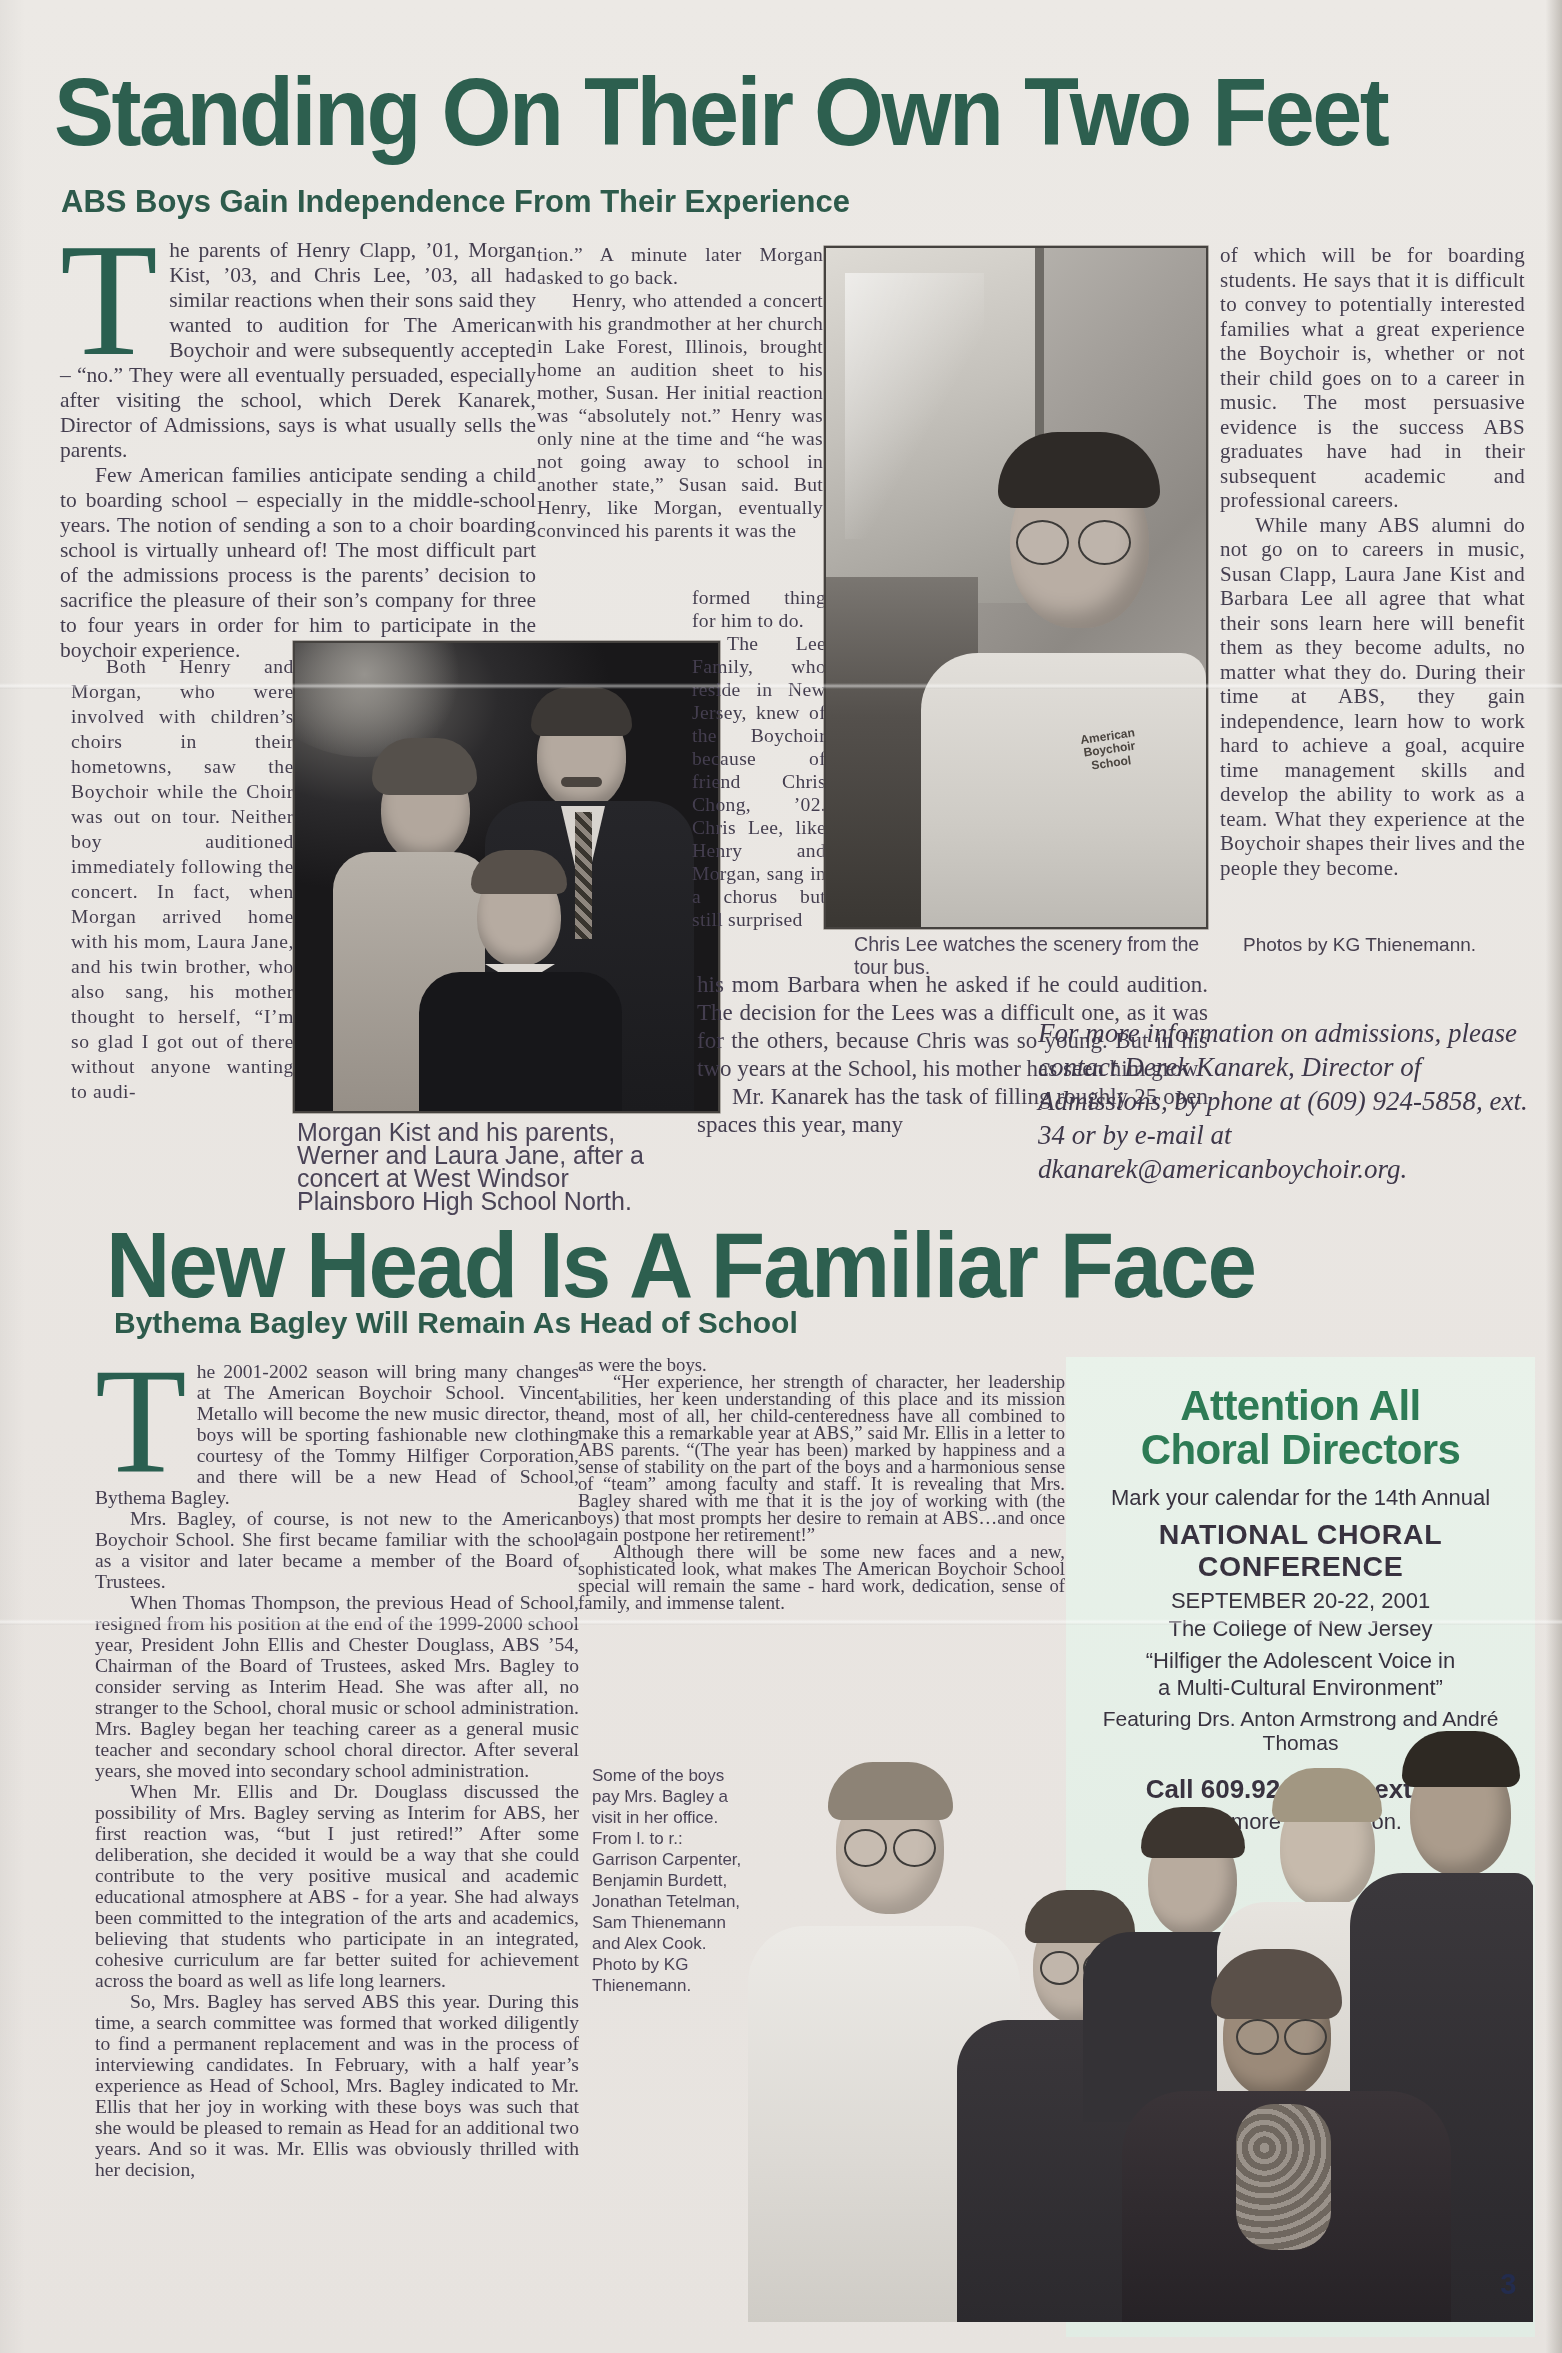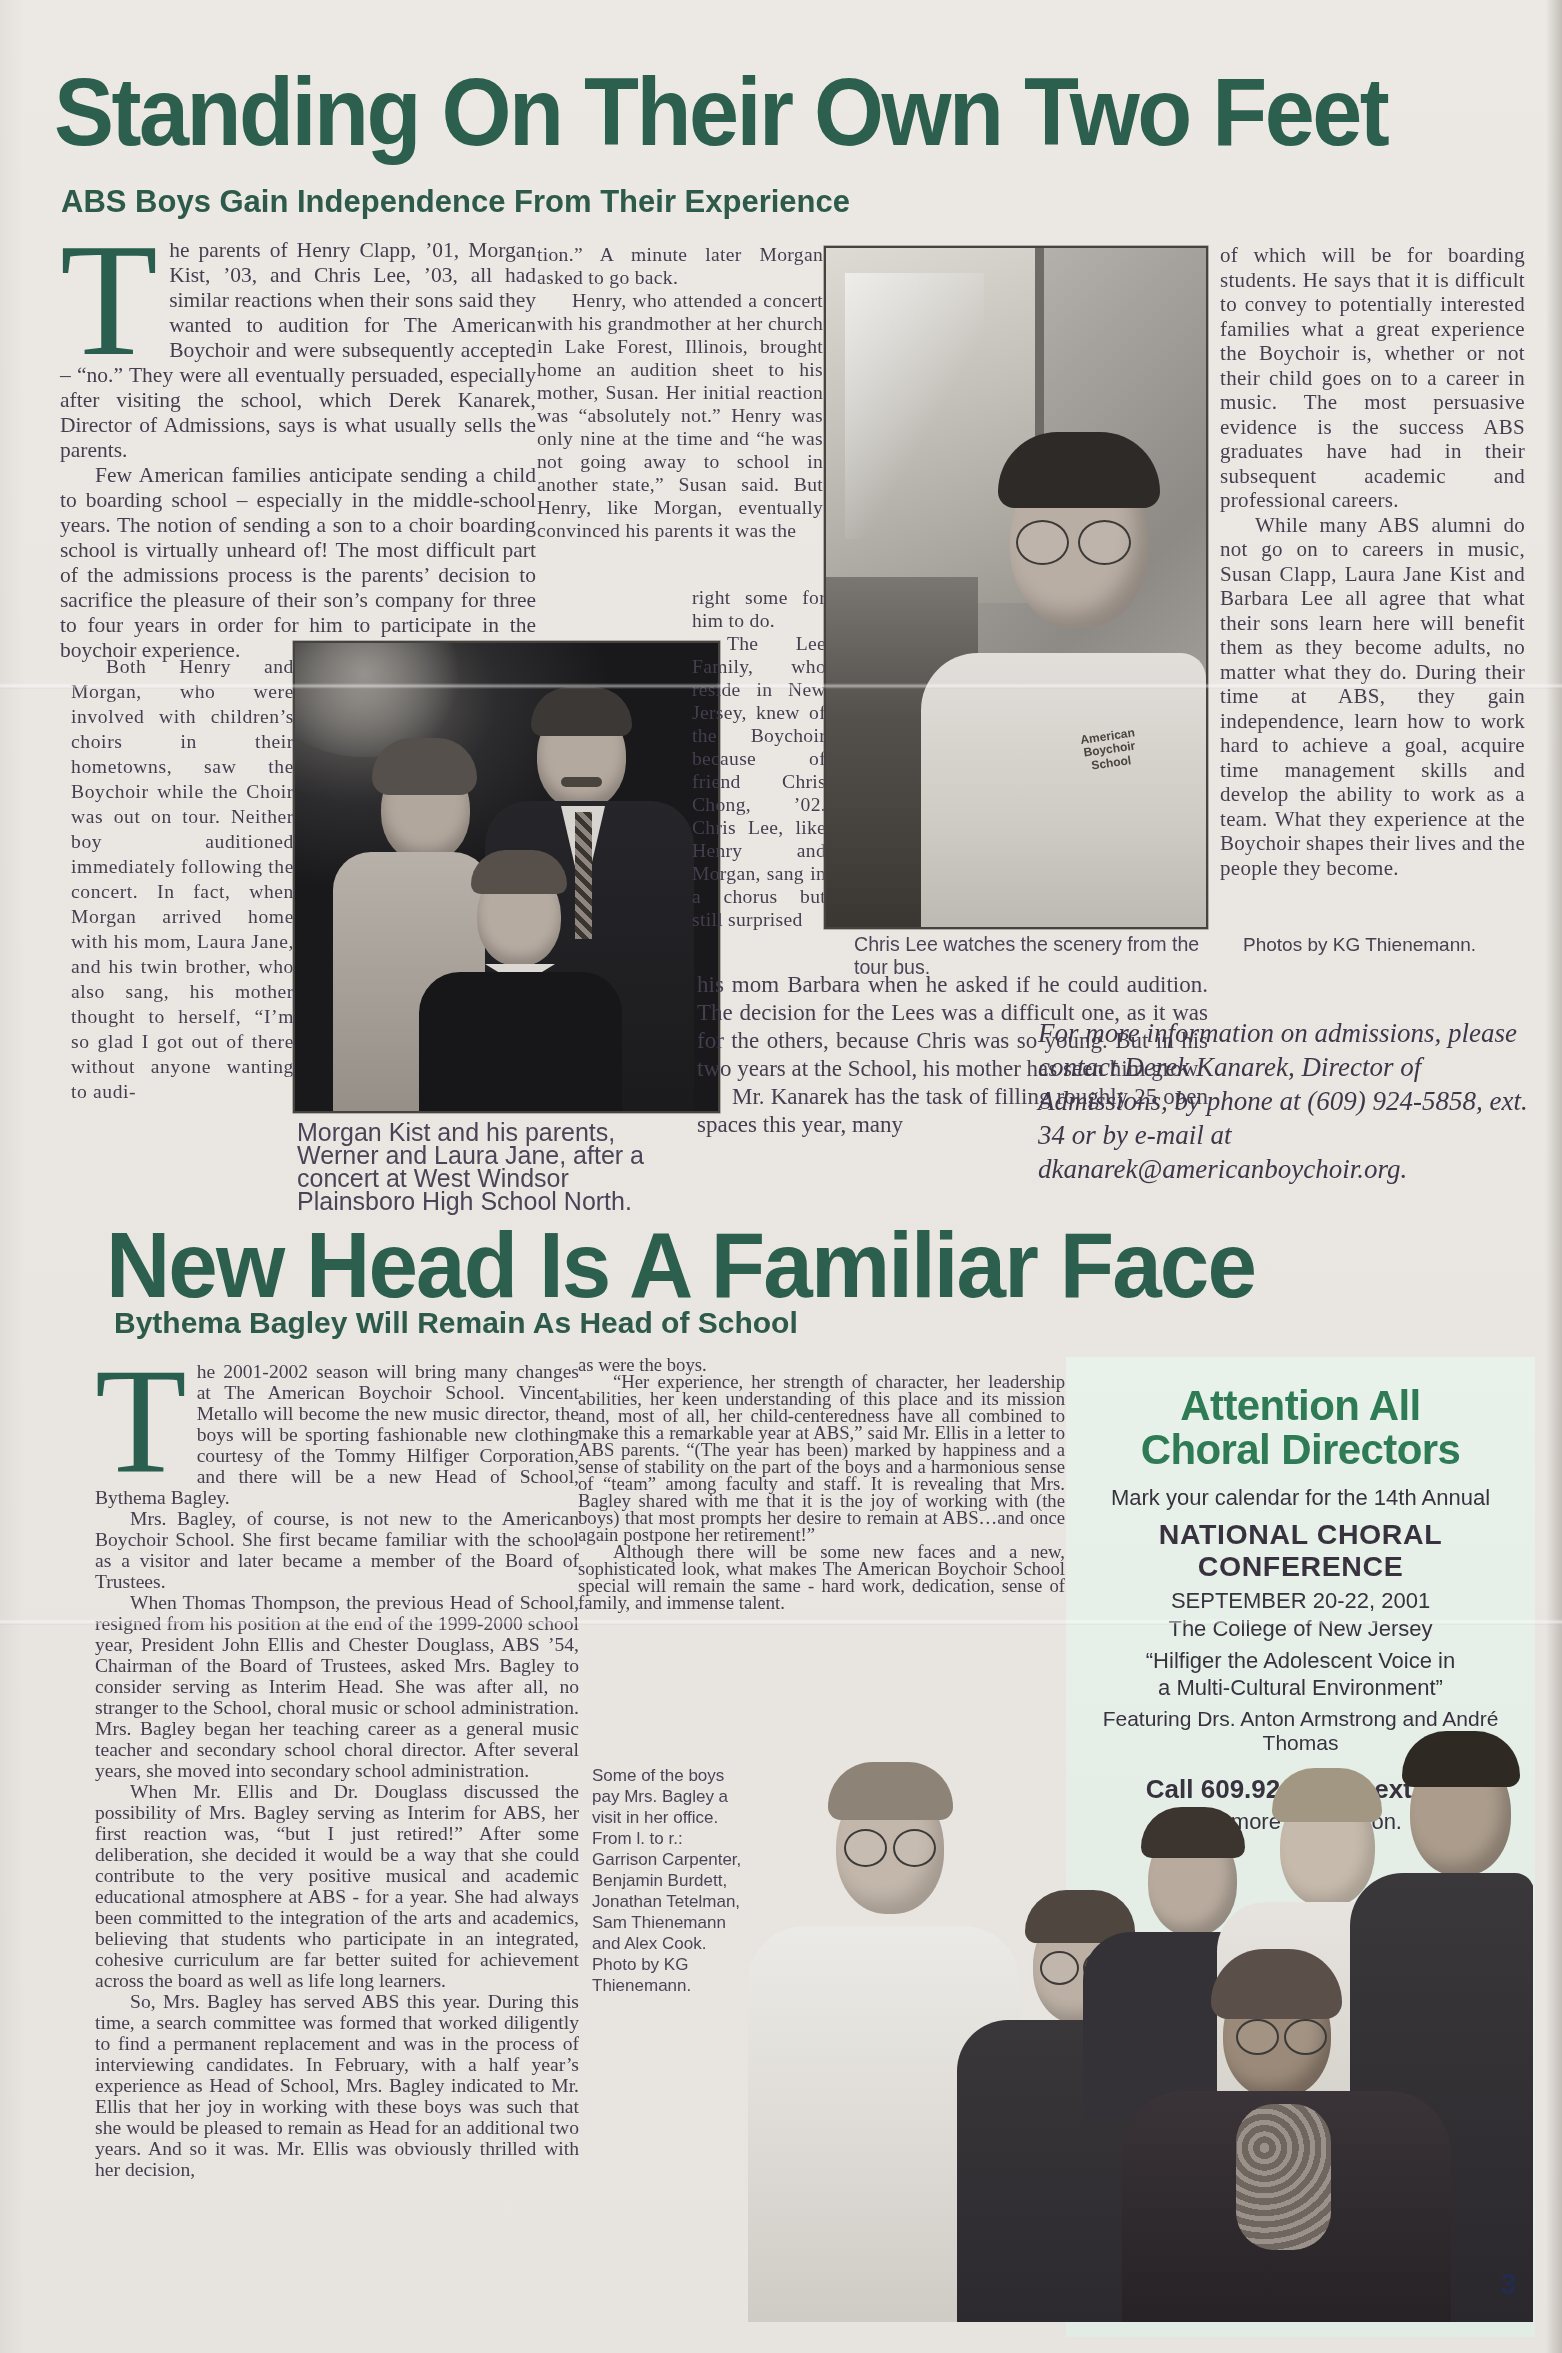--- a/index.html
+++ b/index.html
@@ -94,21 +94,21 @@
     <div class="shape" style="left:124px;top:329px;width:203px;height:139px;border-radius:41px 41px 0 0;background:#17171a;"></div>
   </div>
   <div class="caption cap1">Morgan Kist and his parents, Werner and Laura Jane, after a concert at West Windsor Plainsboro High School North.</div>
 
   <div class="abs col colB">
     <p class="just">tion.”  A minute later Morgan asked to go back.</p>
     <p class="just indent">Henry, who attended a concert with his grandmother at her church in Lake Forest, Illinois, brought home an audition sheet to his mother, Susan.  Her initial reaction was “absolutely not.”  Henry was only nine at the time and “he was not going away to school in another state,” Susan said.  But Henry, like Morgan, eventually convinced his parents it was the</p>
   </div>
 
   <div class="abs col colB2">
-    <p class="just">right some for him to do.</p>
+    <p class="just">formed thing for him to do.</p>
     <p class="just indent">The Lee Family, who reside in New Jersey, knew of the Boychoir because of friend Chris Chong, ’02. Chris Lee, like Henry and Morgan, sang in a chorus but still surprised</p>
   </div>
 
   <div class="photo ph-frame photo2">
     <div class="shape" style="left:0;top:0;width:209px;height:355px;background:linear-gradient(160deg,#dedbd5 0%, #c4c1bb 45%, #9d9a94 100%);border-right:9px solid #6e6b66;"></div>
     <div class="shape" style="left:19px;top:25px;width:139px;height:266px;background:linear-gradient(120deg,rgba(255,255,255,0.55) 0%, rgba(255,255,255,0) 60%);"></div>
     <div class="shape" style="left:0;top:329px;width:152px;height:350px;background:linear-gradient(180deg,#7a7671 0%, #54504c 40%, #3a3733 100%);"></div>
     <div class="shape head" style="left:184px;top:209px;width:139px;height:171px;background:#b9aea4;box-shadow:inset -12.7px -15px 19px rgba(0,0,0,0.22);"></div>
     <div class="shape" style="left:172px;top:184px;width:162px;height:76px;border-radius:70px 70px 19px 19px;background:#2e2a27;"></div>
     <div class="glasses" style="left:190px;top:272px;width:49px;height:41px;"></div>

